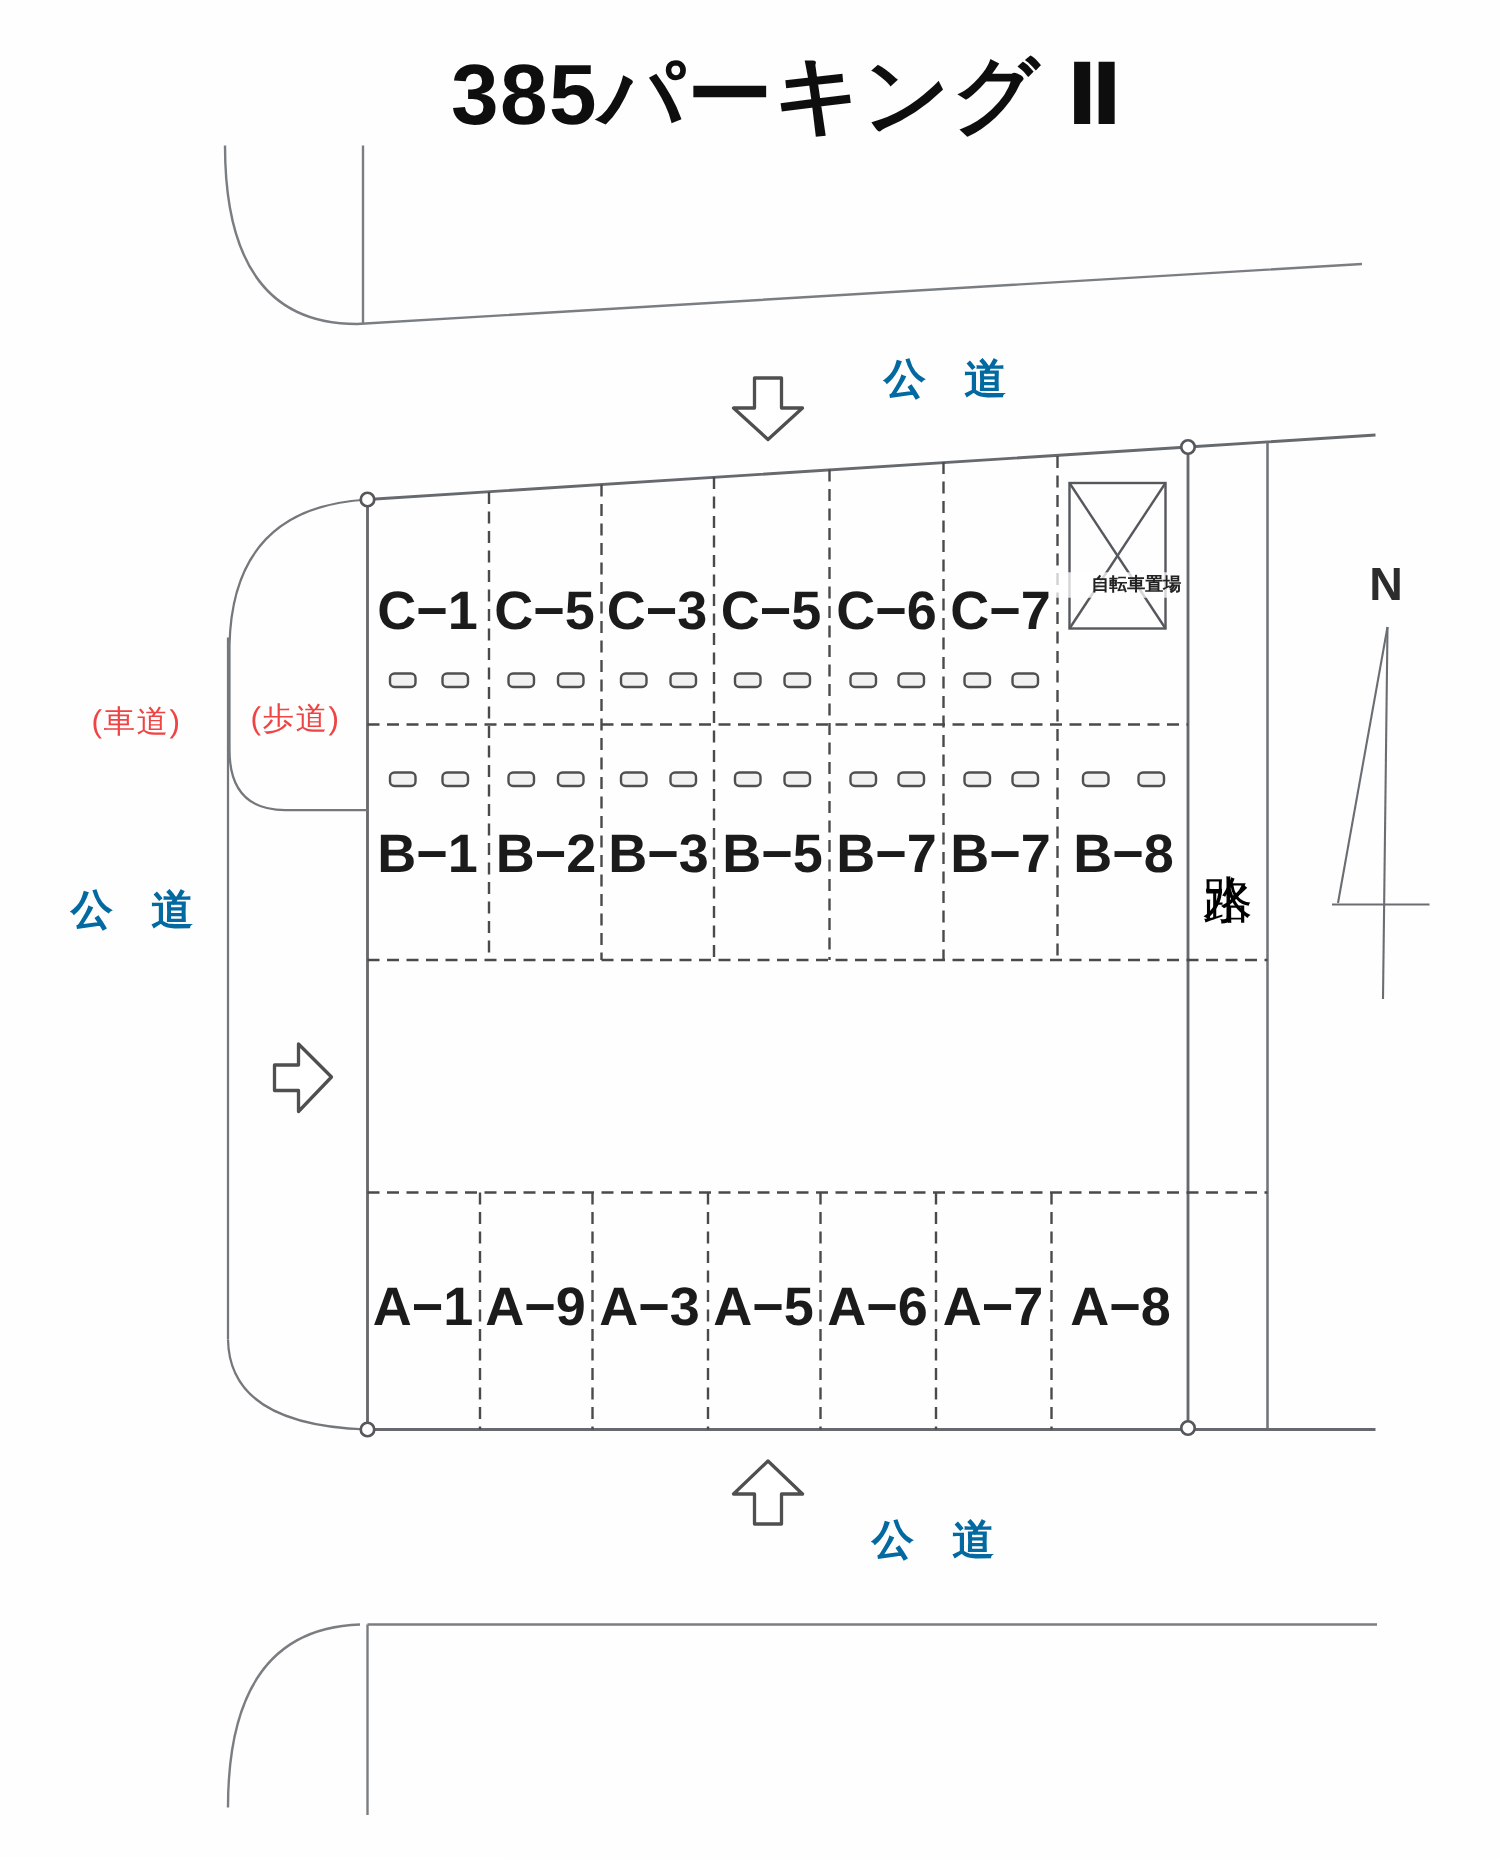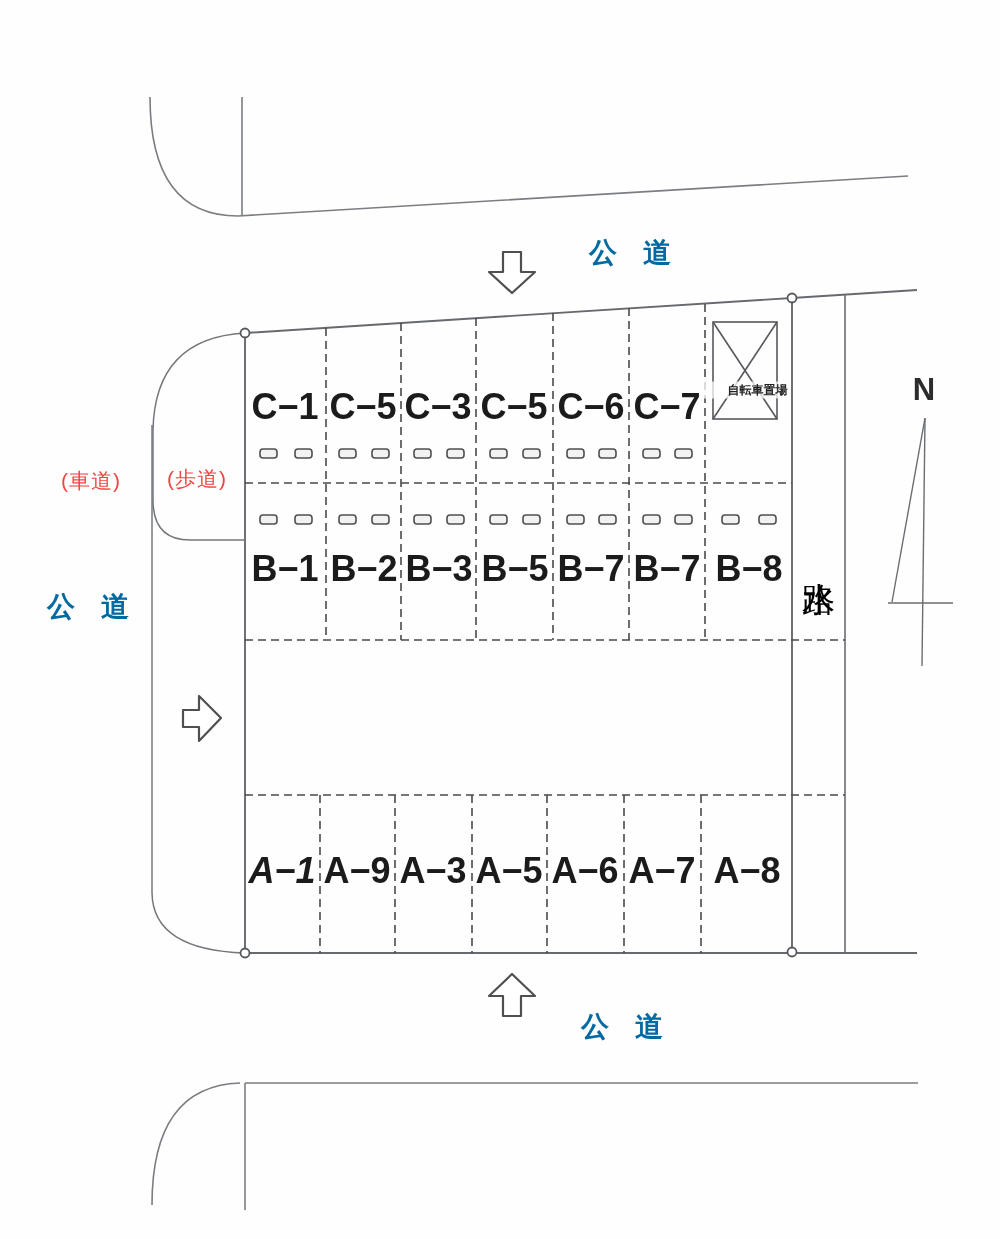--- a/index.html
+++ b/index.html
@@ -128,20 +128,21 @@
       <line x1="888" y1="603" x2="953" y2="603"></line>
     </g>
 
     <g stroke="#4f4f4f" stroke-width="2.2" fill="#ffffff" stroke-linejoin="round">
       <path d="M503,252 L521,252 L521,272 L535,272 L512,293 L489,272 L503,272 Z"></path>
       <path d="M512,974 L535,996 L521,996 L521,1016 L503,1016 L503,996 L489,996 Z"></path>
       <path d="M221,718 L199,696 L199,710 L183,710 L183,727 L199,727 L199,741 Z"></path>
     </g>
   </svg>
 
+  <div class="lbl title" style="left:525px;top:64px;">385パーキング Ⅱ</div>
 
   <div class="lbl road" style="left:630px;top:253px;">公 道</div>
   <div class="lbl road" style="left:622px;top:1027px;">公 道</div>
   <div class="lbl road" style="left:88px;top:607px;">公 道</div>
 
   <div class="lbl small-road" style="left:91px;top:481px;">(車道)</div>
   <div class="lbl small-road" style="left:197px;top:479px;">(歩道)</div>
 
   <div class="lbl waterway" style="left:818px;top:558px;transform:translate(-50%,-50%);">水路</div>
 
@@ -157,21 +158,21 @@
   <div class="lbl spot" style="left:667px;top:407px;">C−7</div>
 
   <div class="lbl spot" style="left:285px;top:569px;">B−1</div>
   <div class="lbl spot" style="left:364px;top:569px;">B−2</div>
   <div class="lbl spot" style="left:439px;top:569px;">B−3</div>
   <div class="lbl spot" style="left:515px;top:569px;">B−5</div>
   <div class="lbl spot" style="left:591px;top:569px;">B−7</div>
   <div class="lbl spot" style="left:667px;top:569px;">B−7</div>
   <div class="lbl spot" style="left:749px;top:569px;">B−8</div>
 
-  <div class="lbl spot" style="left:282px;top:871px;font-style:italic;">A−1</div>
+  <div class="lbl spot" style="left:282px;top:871px;">A−1</div>
   <div class="lbl spot" style="left:357px;top:871px;">A−9</div>
   <div class="lbl spot" style="left:433px;top:871px;">A−3</div>
   <div class="lbl spot" style="left:509px;top:871px;">A−5</div>
   <div class="lbl spot" style="left:585px;top:871px;">A−6</div>
   <div class="lbl spot" style="left:662px;top:871px;">A−7</div>
   <div class="lbl spot" style="left:747px;top:871px;">A−8</div>
 
 </div>
 
 </body></html>

